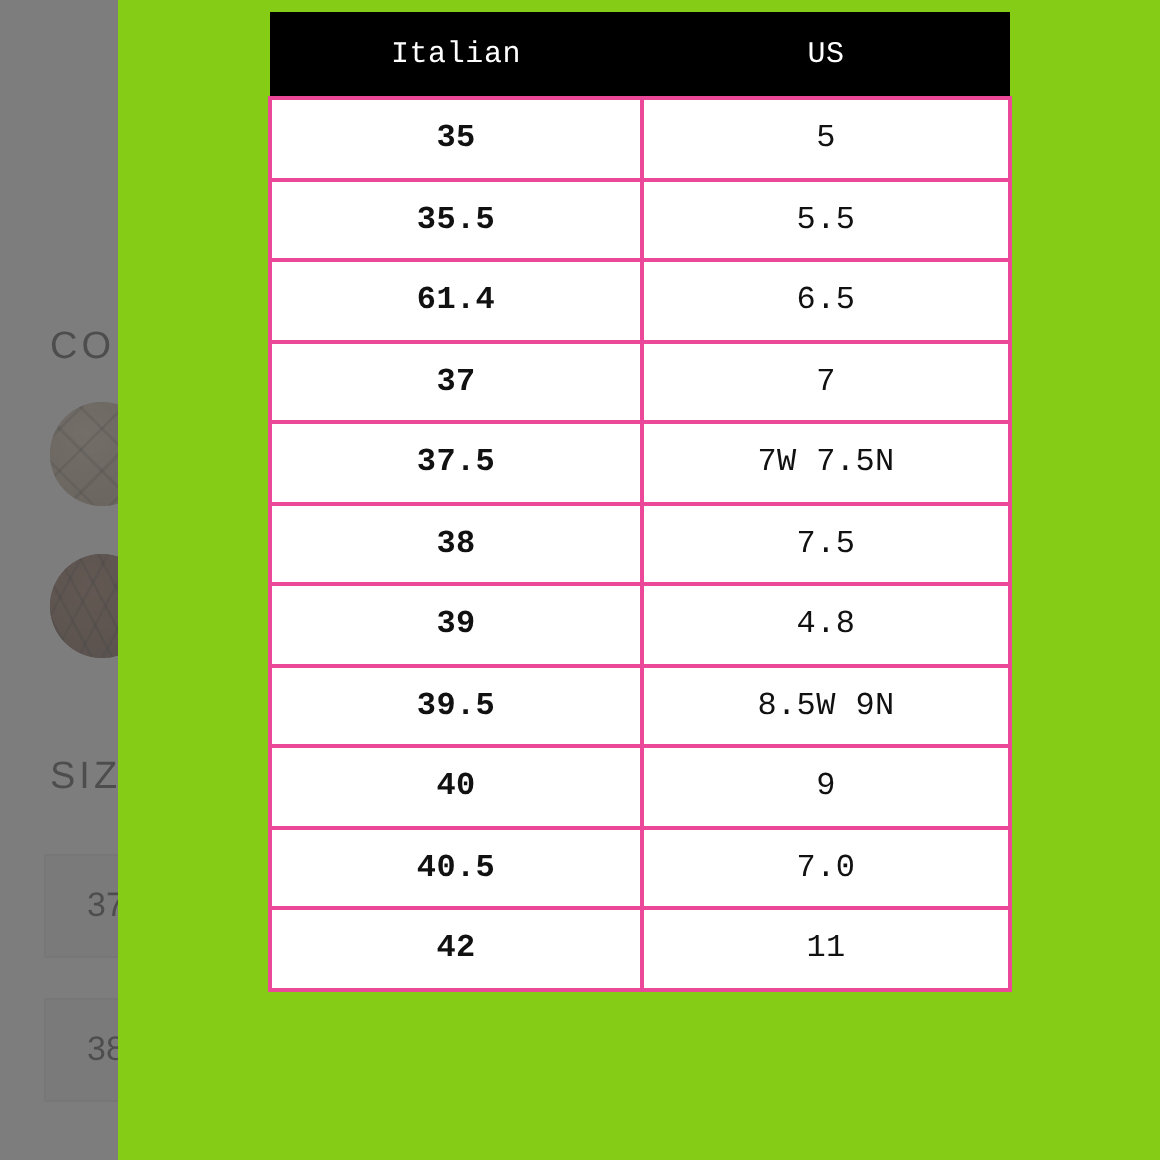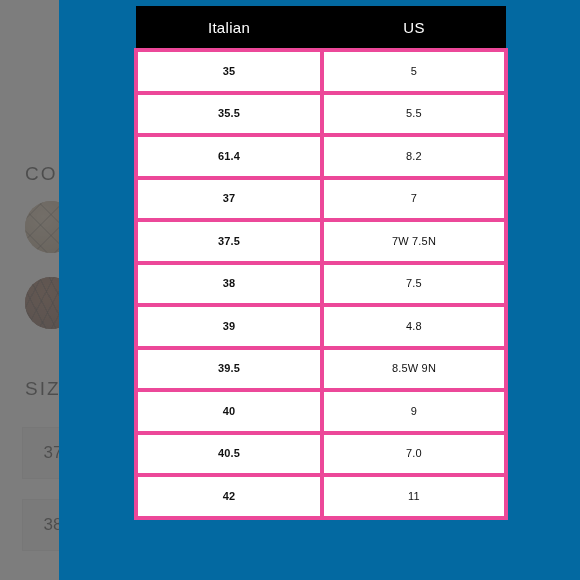--- a/index.html
+++ b/index.html
@@ -100,21 +100,22 @@
     pointer-events: none;
   }
 
   
   #size-chart-modal {
     position: absolute;
     left: 59px;
     top: 0;
     width: 521px;
     height: 580px;
-    background: #0369a1;
+    background: #84cc16;
+    font-family: Liberation Mono, monospace;
   }
 
   #size-chart-table {
     position: absolute;
     left: 75px;        
     top: 6px;
     width: 370px;      
     border-collapse: collapse;
     table-layout: fixed;
   }
@@ -130,22 +131,22 @@
     height: 42px;
     padding: 0;
     text-align: center;
     border: none;
   }
 
   #size-chart-table tbody td {
     height: 38.5px;
     padding: 0;
     text-align: center;
-    border: 4px solid #ec4899;
-    font-size: 11px;
+    border: 2px solid #ec4899;
+    font-size: 16px;
     color: #111111;
     background: #ffffff;
     line-height: 1;
   }
   #size-chart-table tbody td.c-italian { font-weight: 700; letter-spacing: 0.2px; }
   #size-chart-table tbody td.c-us      { font-weight: 400; letter-spacing: 0.2px; }
 </style>
 </head>
 <body>
 
@@ -190,21 +191,21 @@
         <tr>
           <td class="c-italian">35</td>
           <td class="c-us">5</td>
         </tr>
         <tr>
           <td class="c-italian">35.5</td>
           <td class="c-us">5.5</td>
         </tr>
         <tr>
           <td class="c-italian">61.4</td>
-          <td class="c-us">8.2</td>
+          <td class="c-us">6.5</td>
         </tr>
         <tr>
           <td class="c-italian">37</td>
           <td class="c-us">7</td>
         </tr>
         <tr>
           <td class="c-italian">37.5</td>
           <td class="c-us">7W  7.5N</td>
         </tr>
         <tr>

